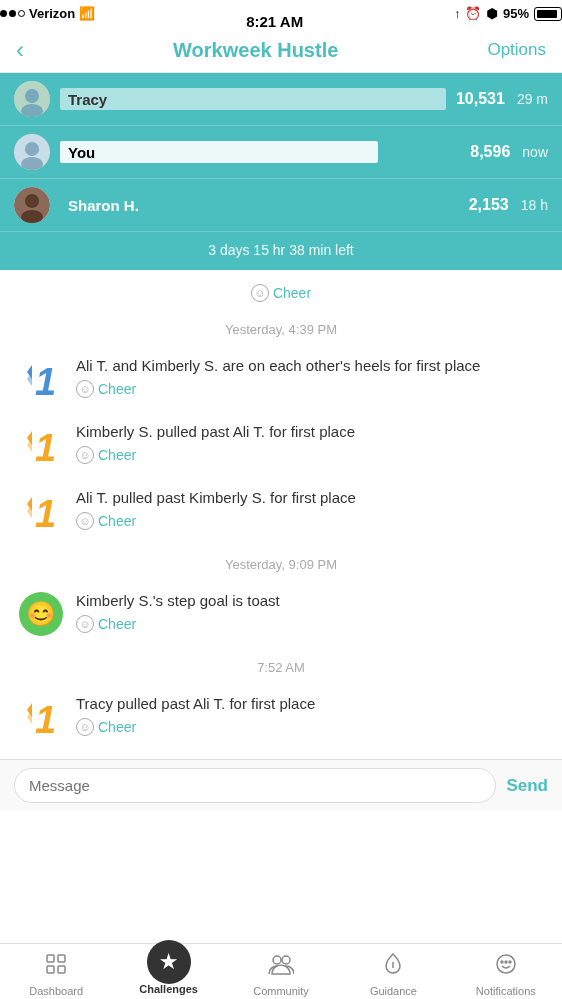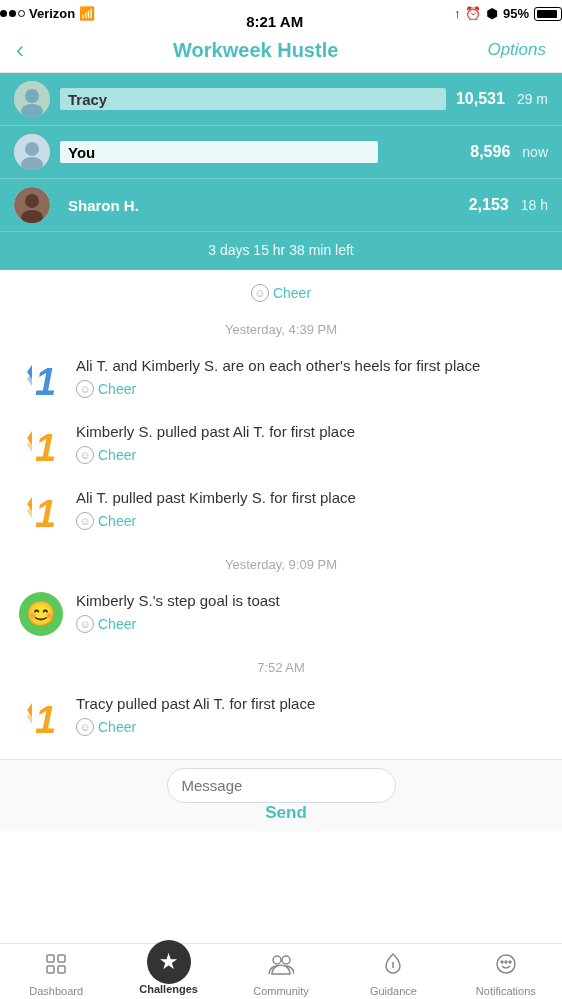--- a/index.html
+++ b/index.html
@@ -22,21 +22,21 @@
     .battery-bar::after { content: ''; position: absolute; right: -5px; top: 50%; transform: translateY(-50%); width: 3px; height: 6px; background: #000; border-radius: 0 2px 2px 0; }
     .battery-fill { height: 100%; width: 90%; background: #000; border-radius: 1px; }
 
     
     .header {
       display: flex; justify-content: space-between; align-items: center;
       padding: 8px 16px; background: #fff; border-bottom: 1px solid #e8e8e8;
     }
     .back-btn { color: #4bbfbf; font-size: 24px; cursor: pointer; }
     .header-title { color: #4bbfbf; font-size: 20px; font-weight: 600; }
-    .options-btn { color: #4bbfbf; font-size: 17px; cursor: pointer; font-style: italic; }
+    .options-btn { color: #4bbfbf; font-size: 17px; cursor: pointer; }
 
     
     .leaderboard { background: #4bbfbf; padding: 0; }
     .lb-row {
       display: flex; align-items: center; padding: 8px 14px;
       border-bottom: 1px solid rgba(255,255,255,0.2);
     }
     .lb-avatar {
       width: 36px; height: 36px; border-radius: 50%; background: #ccc;
       overflow: hidden; flex-shrink: 0; margin-right: 10px;
@@ -96,21 +96,21 @@
 
     .goal-icon {
       width: 44px; height: 44px; border-radius: 50%; background: #5cc85c;
       display: flex; align-items: center; justify-content: center; font-size: 24px;
     }
 
     
     .message-bar {
       display: flex; align-items: center; padding: 8px 14px;
       border-top: 1px solid #e0e0e0; background: #f9f9f9;
-      position: sticky; bottom: 56px; flex-direction: column;
+      position: sticky; bottom: 56px;
     }
     .message-input {
       flex: 1; border: 1px solid #ddd; border-radius: 20px; padding: 8px 14px;
       font-size: 15px; color: #999; background: #fff; outline: none;
     }
     .send-btn {
       margin-left: 10px; color: #4bbfbf; font-size: 17px; font-weight: 600; cursor: pointer;
       background: none; border: none;
     }
 

